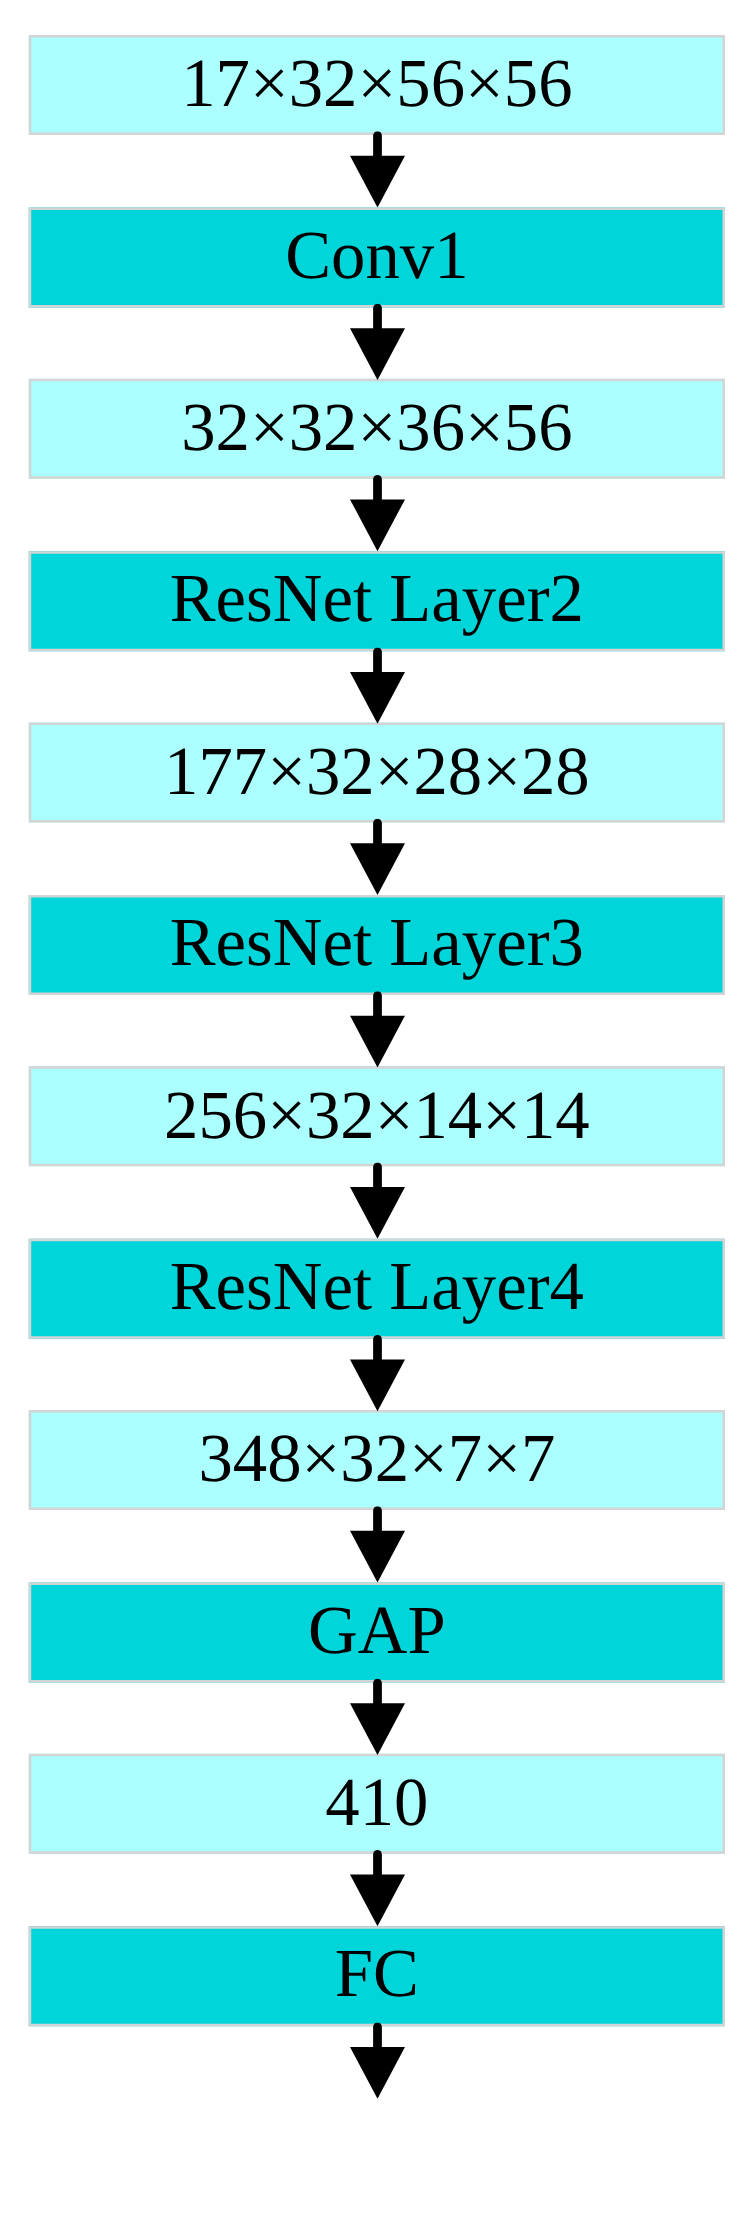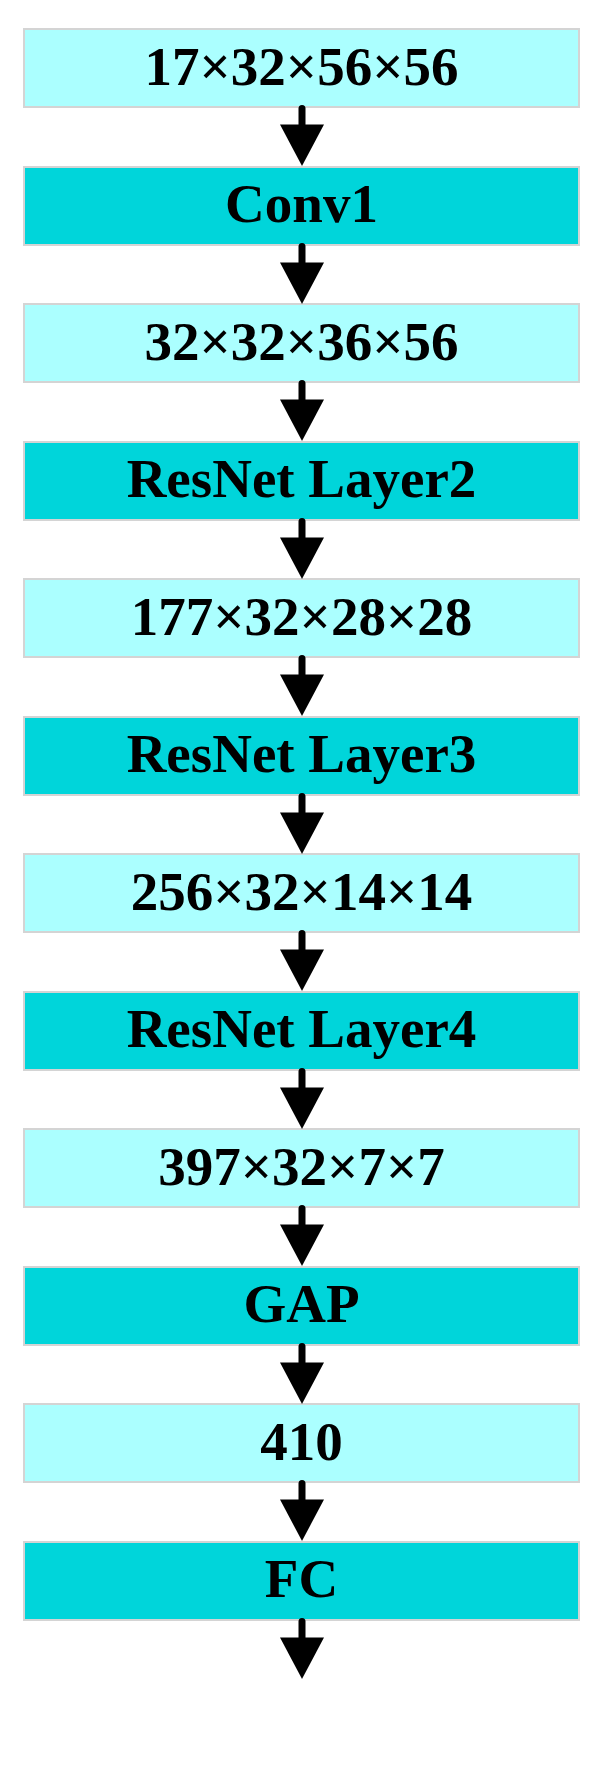--- a/index.html
+++ b/index.html
@@ -15,21 +15,20 @@
   }
   .diagram {
     position: absolute;
     top: 0; left: 0;
     width: 603px;
     height: 1781px;
     box-sizing: border-box;
     padding: 28px 23px 0 23px;
     display: flex;
     flex-direction: column;
-    font-weight: bold;
   }
   .node {
     box-sizing: border-box;
     height: 80px;
     flex: 0 0 80px;
     border: 2px solid var(--border-color, #d4d4d4);
     display: flex;
     align-items: center;
     justify-content: center;
     overflow: hidden;
@@ -140,21 +139,21 @@
   </div>
 
   <div class="arrow">
     <svg viewBox="0 0 50 61" aria-hidden="true">
       <rect class="arrow-fill" x="21.5" y="0" width="7" height="24" rx="3.5" fill="#000000"></rect>
       <polygon class="arrow-fill" points="3,19.5 47,19.5 25,61" fill="#000000"></polygon>
     </svg>
   </div>
 
   <div class="node data">
-    <span class="label">397×32×7×7</span>
+    <span class="label">348×32×7×7</span>
   </div>
 
   <div class="arrow">
     <svg viewBox="0 0 50 61" aria-hidden="true">
       <rect class="arrow-fill" x="21.5" y="0" width="7" height="24" rx="3.5" fill="#000000"></rect>
       <polygon class="arrow-fill" points="3,19.5 47,19.5 25,61" fill="#000000"></polygon>
     </svg>
   </div>
 
   <div class="node layer">

